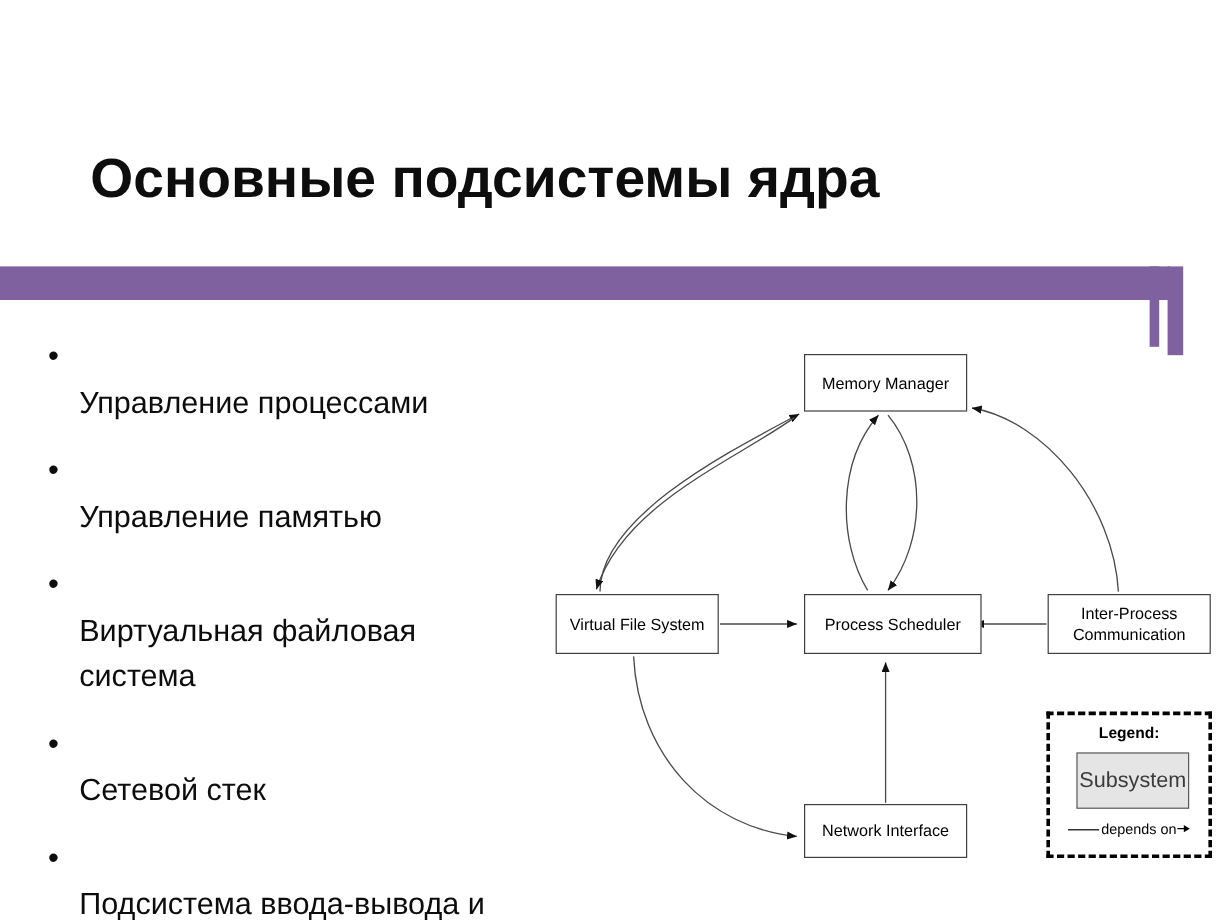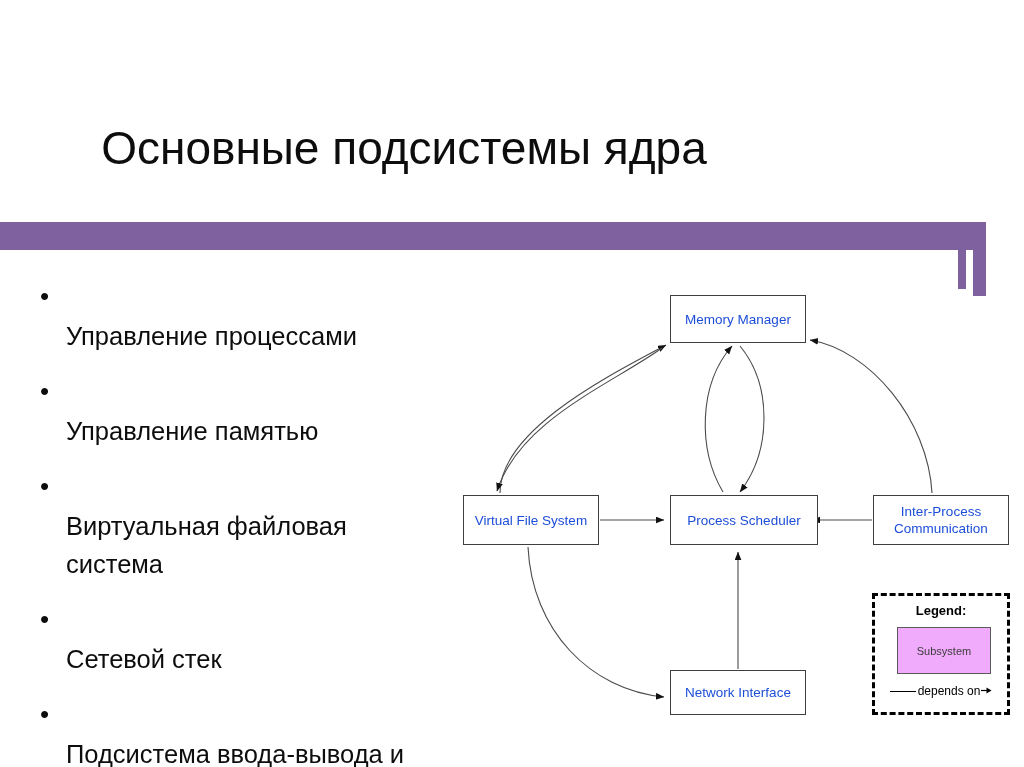--- a/index.html
+++ b/index.html
@@ -19,21 +19,21 @@
   
   #slide-title {
     position: absolute;
     left: 0;
     top: 112px;
     width: 808px;
     height: 72px;
     text-align: center;
     font-size: 46px;
     line-height: 72px;
-    font-weight: 400;
+    font-weight: 700;
     color: #0d0d0d;
     letter-spacing: 0px;
     white-space: nowrap;
   }
 
   
   #accent-bar {
     position: absolute;
     left: 0;
     top: 222px;
@@ -104,21 +104,21 @@
     position: absolute;
     box-sizing: border-box;
     border: 1px solid #3f3f3f;
     background: #ffffff;
     display: flex;
     align-items: center;
     justify-content: center;
     text-align: center;
     font-size: 13.5px;
     line-height: 17px;
-    color: #1d4ed8;
+    color: #000000;
   }
   #node-memory-manager { left: 230px; top: 25px;  width: 136px; height: 48px; }
   #node-vfs            { left: 23px;  top: 225px; width: 136px; height: 50px; }
   #node-scheduler      { left: 230px; top: 225px; width: 148px; height: 50px; }
   #node-ipc            { left: 433px; top: 225px; width: 136px; height: 50px; }
   #node-network        { left: 230px; top: 400px; width: 136px; height: 45px; }
 
   
   #legend-box {
     position: absolute;
@@ -141,25 +141,25 @@
     color: #000000;
   }
   #legend-subsystem {
     position: absolute;
     left: 22px;
     top: 31px;
     width: 94px;
     height: 47px;
     box-sizing: border-box;
     border: 1px solid #5a5a5a;
-    background: #f0abfc;
+    background: #e5e5e5;
     display: flex;
     align-items: center;
     justify-content: center;
-    font-size: 11px;
+    font-size: 18px;
     color: #3b3b3b;
   }
   #legend-depends {
     position: absolute;
     left: 0;
     top: 88px;
     width: 100%;
     text-align: center;
     font-size: 12px;
     color: #000000;

